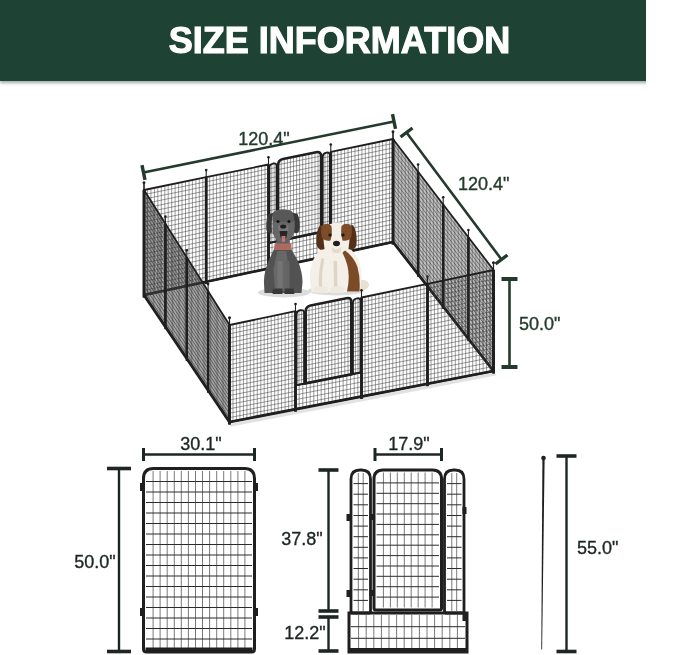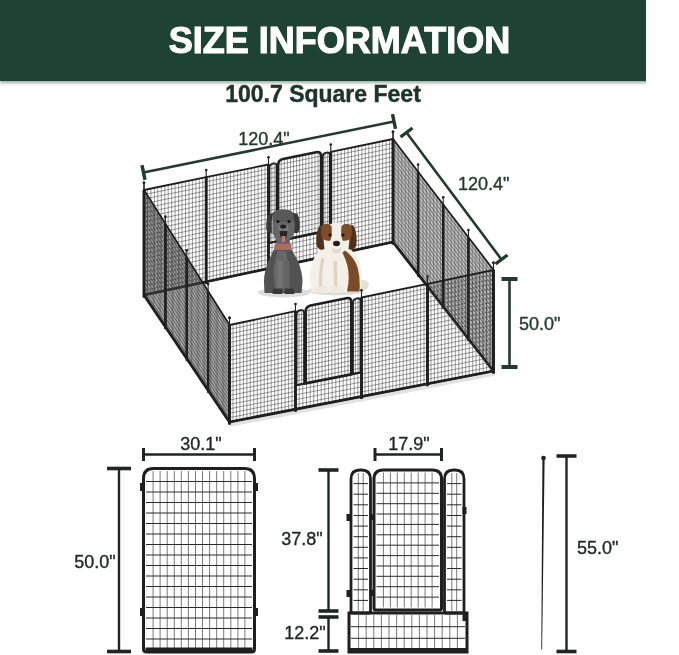--- a/index.html
+++ b/index.html
@@ -9,21 +9,20 @@
 #subtitle{position:absolute;left:0;top:81px;width:100%;text-align:center;color:#1e342a;-webkit-text-stroke:0.45px #1e342a;font-size:23px;font-weight:bold;letter-spacing:0px;}
 </style>
 </head>
 <body>
 <div id="page">
 
 <div id="banner">
       <span>SIZE INFORMATION</span>
     </div>
 
-<div id="subtitle">100.7 Square Feet</div>
 <svg width="679" height="655" viewBox="0 0 679 655" style="position:absolute;left:0;top:0;font-family:'Liberation Sans',sans-serif">
 
 <path d="M144.0,295.0L229.5,422.0L493.5,371.0" fill="none" stroke="#e2e2e2" stroke-width="4" transform="translate(2,2.5)"></path>
 
 <g>
         <path d="M147.5 189.3L147.5 294.3M150.9 188.6L150.9 293.5M154.4 187.9L154.4 292.8M157.8 187.2L157.8 292.1M161.3 186.5L161.3 291.3M164.8 185.8L164.8 290.6M168.2 185.0L168.2 289.8M171.7 184.3L171.7 289.1M175.1 183.6L175.1 288.4M178.6 182.9L178.6 287.6M182.0 182.2L182.0 286.9M185.5 181.5L185.5 286.2M189.0 180.8L189.0 285.4M192.4 180.1L192.4 284.7M195.9 179.4L195.9 284.0M199.3 178.7L199.3 283.2M202.8 178.0L202.8 282.5M144.0 194.6L206.2 181.8M144.0 199.1L206.2 186.3M144.0 203.7L206.2 190.9M144.0 208.3L206.2 195.4M144.0 212.8L206.2 200.0M144.0 217.4L206.2 204.5M144.0 222.0L206.2 209.1M144.0 226.5L206.2 213.6M144.0 231.1L206.2 218.1M144.0 235.7L206.2 222.7M144.0 240.2L206.2 227.2M144.0 244.8L206.2 231.8M144.0 249.3L206.2 236.3M144.0 253.9L206.2 240.9M144.0 258.5L206.2 245.4M144.0 263.0L206.2 249.9M144.0 267.6L206.2 254.5M144.0 272.2L206.2 259.0M144.0 276.7L206.2 263.6M144.0 281.3L206.2 268.1M144.0 285.9L206.2 272.7M144.0 290.4L206.2 277.2" stroke="#3a3a3a" stroke-width="0.5" fill="none"></path>
         <path d="M144.0,190.0L206.2,177.2L206.2,281.8L144.0,295.0Z" fill="none" stroke="#1f1f1f" stroke-width="1.8" stroke-linejoin="round"></path>
         <path d="M209.7 176.5L209.7 281.0M213.2 175.8L213.2 280.3M216.6 175.1L216.6 279.5M220.1 174.4L220.1 278.8M223.5 173.7L223.5 278.1M227.0 173.0L227.0 277.3M230.5 172.3L230.5 276.6M233.9 171.6L233.9 275.9M237.4 170.9L237.4 275.1M240.8 170.2L240.8 274.4M244.3 169.5L244.3 273.7M247.8 168.8L247.8 272.9M251.2 168.0L251.2 272.2M254.7 167.3L254.7 271.4M258.1 166.6L258.1 270.7M261.6 165.9L261.6 270.0M265.0 165.2L265.0 269.2M206.2 181.8L268.5 169.0M206.2 186.3L268.5 173.5M206.2 190.9L268.5 178.1M206.2 195.4L268.5 182.6M206.2 200.0L268.5 187.1M206.2 204.5L268.5 191.6M206.2 209.1L268.5 196.2M206.2 213.6L268.5 200.7M206.2 218.1L268.5 205.2M206.2 222.7L268.5 209.7M206.2 227.2L268.5 214.2M206.2 231.8L268.5 218.8M206.2 236.3L268.5 223.3M206.2 240.9L268.5 227.8M206.2 245.4L268.5 232.3M206.2 249.9L268.5 236.8M206.2 254.5L268.5 241.4M206.2 259.0L268.5 245.9M206.2 263.6L268.5 250.4M206.2 268.1L268.5 254.9M206.2 272.7L268.5 259.5M206.2 277.2L268.5 264.0" stroke="#3a3a3a" stroke-width="0.5" fill="none"></path>
         <path d="M206.2,177.2L268.5,164.5L268.5,268.5L206.2,281.8Z" fill="none" stroke="#1f1f1f" stroke-width="1.8" stroke-linejoin="round"></path>
         <path d="M334.2 151.0L334.2 254.5M337.7 150.3L337.7 253.8M341.1 149.6L341.1 253.0M344.6 148.9L344.6 252.3M348.0 148.2L348.0 251.6M351.5 147.5L351.5 250.8M355.0 146.8L355.0 250.1M358.4 146.1L358.4 249.4M361.9 145.4L361.9 248.6M365.3 144.7L365.3 247.9M368.8 144.0L368.8 247.2M372.2 143.2L372.2 246.4M375.7 142.5L375.7 245.7M379.2 141.8L379.2 244.9M382.6 141.1L382.6 244.2M386.1 140.4L386.1 243.5M389.5 139.7L389.5 242.7M330.8 156.2L393.0 143.5M330.8 160.8L393.0 148.0M330.8 165.2L393.0 152.4M330.8 169.8L393.0 156.9M330.8 174.2L393.0 161.4M330.8 178.8L393.0 165.9M330.8 183.2L393.0 170.3M330.8 187.8L393.0 174.8M330.8 192.2L393.0 179.3M330.8 196.8L393.0 183.8M330.8 201.2L393.0 188.3M330.8 205.8L393.0 192.7M330.8 210.2L393.0 197.2M330.8 214.8L393.0 201.7M330.8 219.2L393.0 206.2M330.8 223.8L393.0 210.7M330.8 228.2L393.0 215.1M330.8 232.8L393.0 219.6M330.8 237.2L393.0 224.1M330.8 241.8L393.0 228.6M330.8 246.2L393.0 233.0M330.8 250.8L393.0 237.5" stroke="#3a3a3a" stroke-width="0.5" fill="none"></path>

